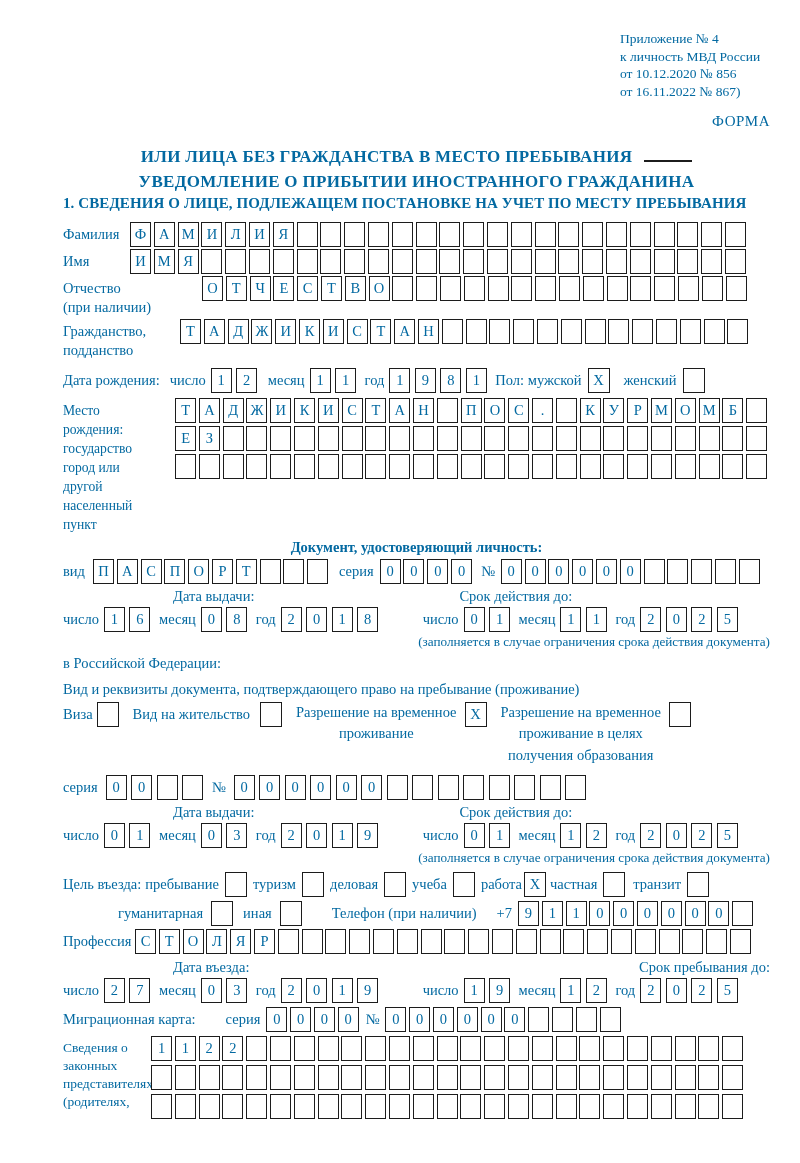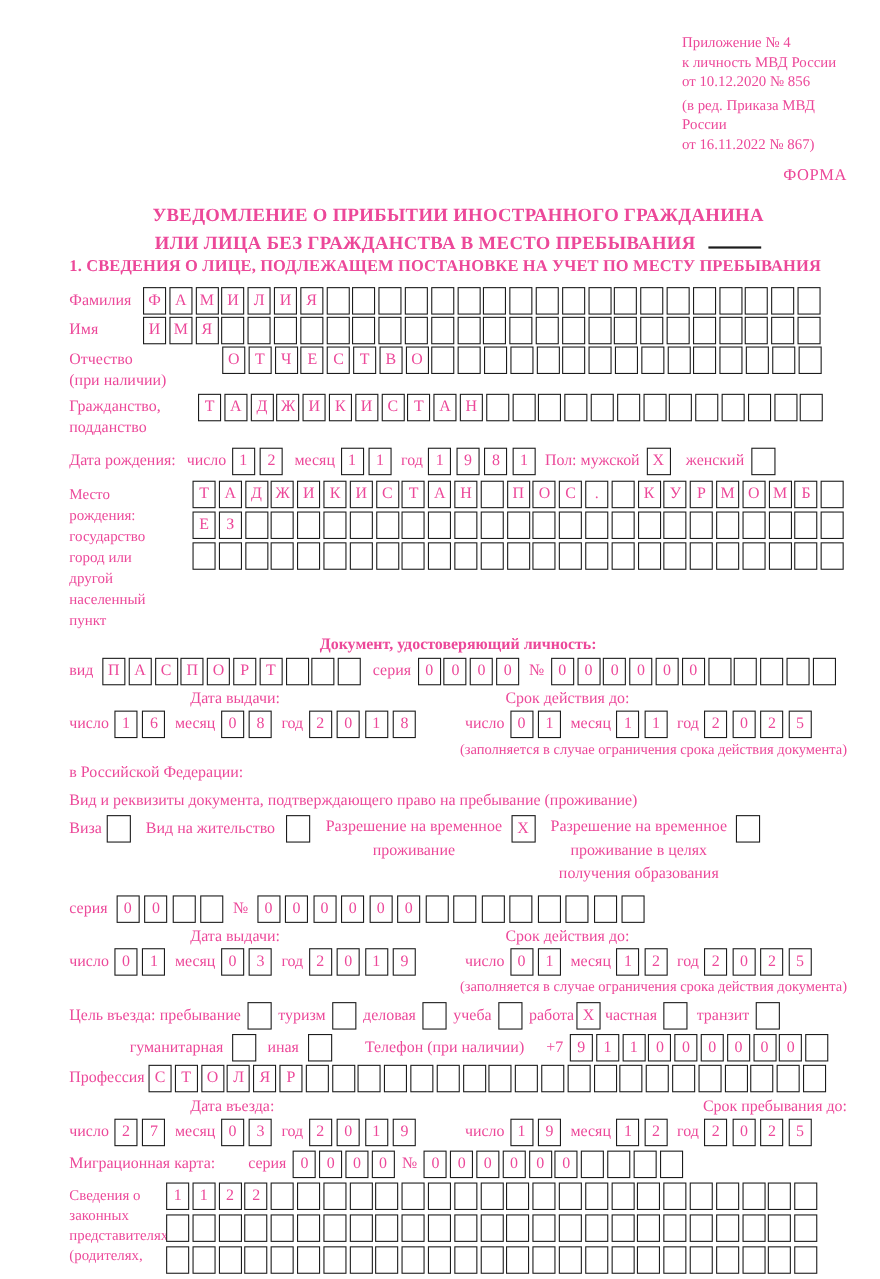--- a/index.html
+++ b/index.html
@@ -1,18 +1,18 @@
 <!DOCTYPE html>
 <html><head>
 <meta charset="utf-8">
 <style>
   html,body{margin:0;padding:0;background:#fff;}
   .page{
     width:800px;height:1163px;box-sizing:border-box;position:relative;
-    padding:30px 30px 0 63px;background:#fff;color:#ec4899;
+    padding:30px 30px 0 63px;background:#fff;color:#0369a1;
     font-family:"Liberation Serif","DejaVu Serif",serif;overflow:hidden;
   }
   
   .hdr{margin-left:557px;font-size:13.5px;line-height:1.3;}
   .hdr .ed{margin-top:4px;}
   .forma{font-weight:400;text-align:right;margin-top:12px;font-size:15px;letter-spacing:.5px;}
   
   .title{margin-top:12px;text-align:center;font-weight:700;font-size:17px;line-height:1.5;letter-spacing:.3px;}
   .uline{display:inline-block;width:48px;border-bottom:2px solid #1c1c1c;margin-left:12px;}
   .sec1{margin-top:0;font-weight:700;font-size:15px;white-space:nowrap;letter-spacing:.1px;}
@@ -46,30 +46,29 @@
 </style>
 </head>
 <body>
 
 <div class="page">
 
   <div class="hdr">
     <div>Приложение № 4</div>
     <div>к личность МВД России</div>
     <div>от 10.12.2020 № 856</div>
-    <div class="ed">(в ред. Приказа МВД России</div>
     <div>от 16.11.2022 № 867)</div>
     <div class="forma">ФОРМА</div>
   </div>
 
   <div class="title">
-    <div>УВЕДОМЛЕНИЕ О ПРИБЫТИИ ИНОСТРАННОГО ГРАЖДАНИНА</div>
     <div>
       <span>ИЛИ ЛИЦА БЕЗ ГРАЖДАНСТВА В МЕСТО ПРЕБЫВАНИЯ</span><span class="uline"></span>
     </div>
+    <div>УВЕДОМЛЕНИЕ О ПРИБЫТИИ ИНОСТРАННОГО ГРАЖДАНИНА</div>
   </div>
 
   <div class="sec1">1. СВЕДЕНИЯ О ЛИЦЕ, ПОДЛЕЖАЩЕМ ПОСТАНОВКЕ НА УЧЕТ ПО МЕСТУ ПРЕБЫВАНИЯ</div>
 
   <div class="frow mt10">
     <div class="flbl w67">Фамилия</div>
     <div class="cells">
         <span class="cell">Ф</span>
         <span class="cell">А</span>
         <span class="cell">М</span>

